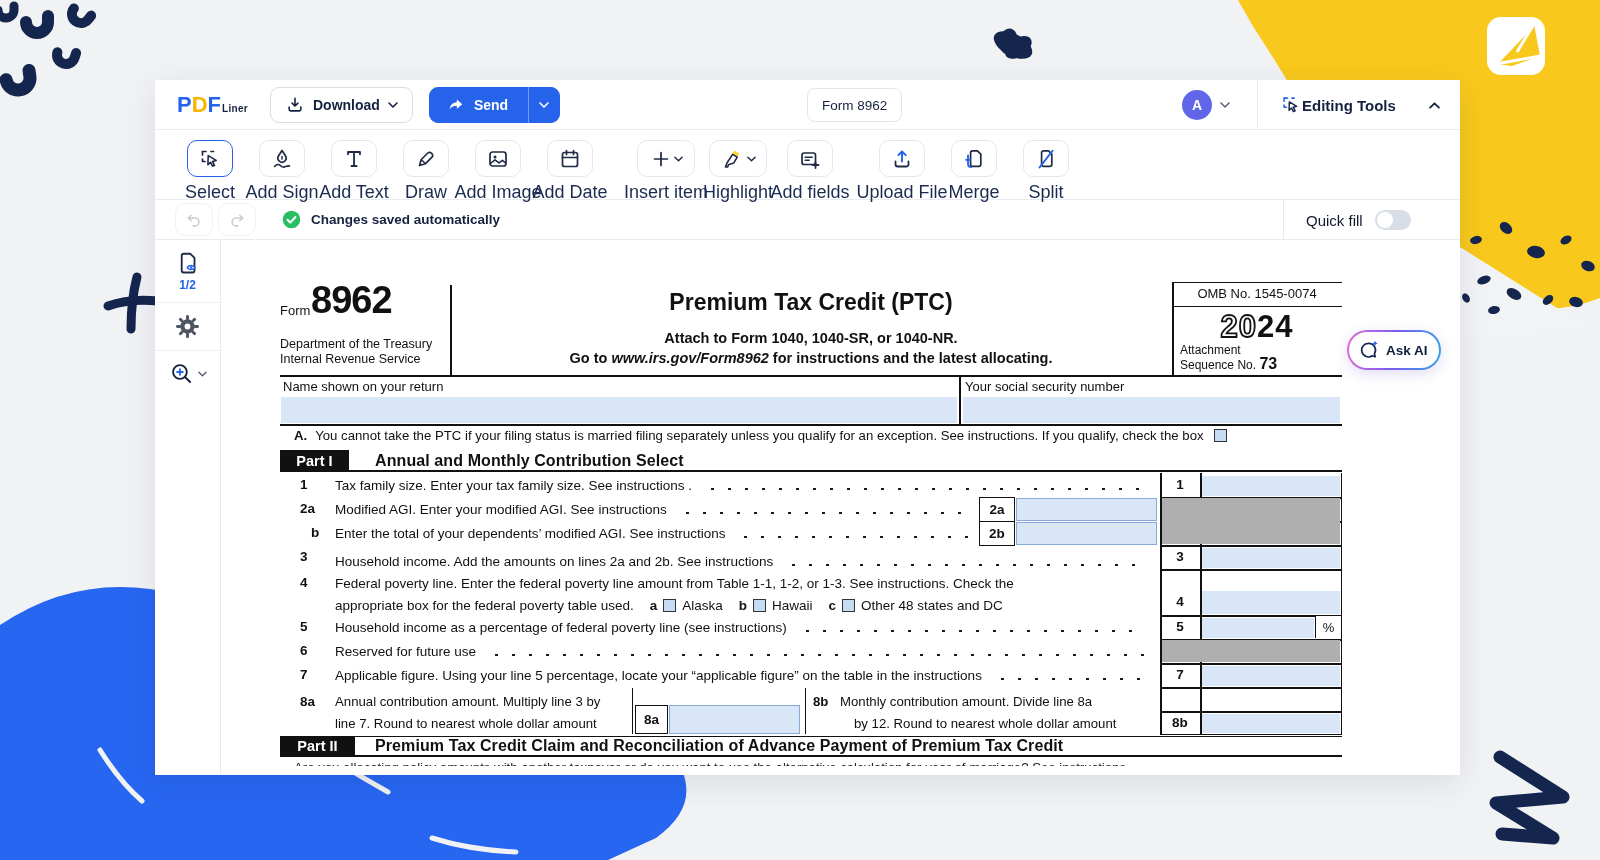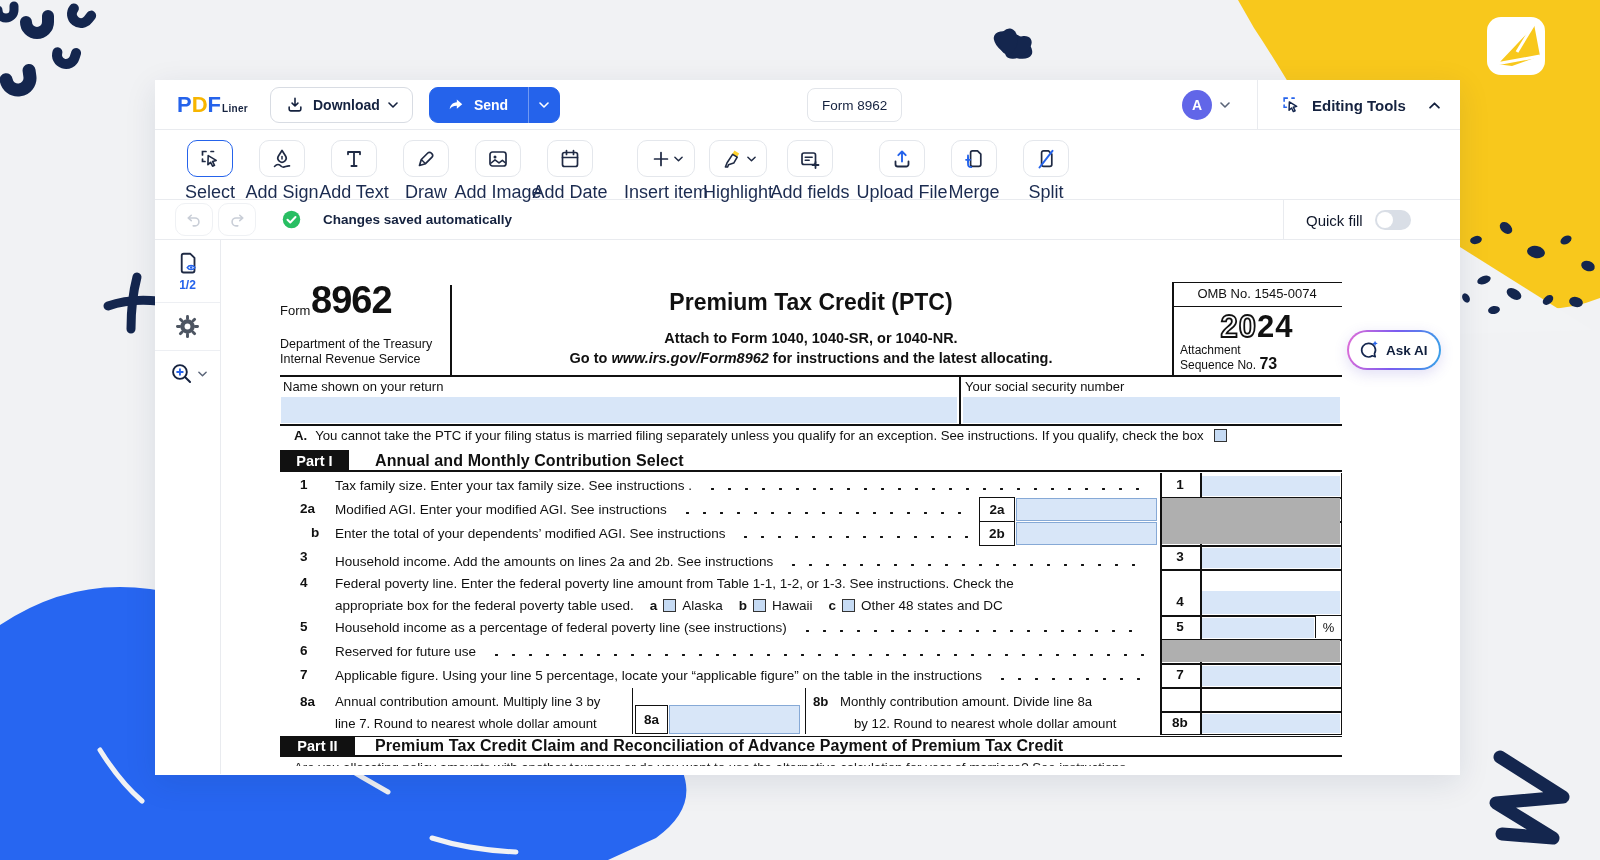--- a/index.html
+++ b/index.html
@@ -26,39 +26,39 @@
   .btn-download { margin-left:22px; }
   .btn-send { margin-left:16px; background:#2563EB; border-color:#2563EB; color:#fff; padding:0; }
   .btn-send .send-main { display:flex; align-items:center; gap:8px; padding:0 12px 0 16px; }
   .btn-send .send-chev { border-left:1px solid rgba(255,255,255,.35); height:36px; display:flex; align-items:center; padding:0 10px; }
   .filename-pill { position:absolute; left:652px; top:8px; height:34px; border:1px solid #E2E5EA; border-radius:8px;
                    display:flex; align-items:center; padding:0 14px; font-size:13.5px; color:#15223F; background:#fff; }
   .account { position:absolute; right:230px; top:10px; display:flex; align-items:center; gap:8px; cursor:pointer; }
   .avatar { width:30px; height:30px; border-radius:50%; background:#6166E8; color:#fff; font-size:14px; font-weight:bold;
             display:flex; align-items:center; justify-content:center; }
   .editing-tools { position:absolute; right:0; top:0; width:203px; height:50px; border-left:1px solid #E9EBEF;
-                   display:flex; align-items:center; gap:10px; padding:0 20px 0 22px; cursor:pointer; }
+                   display:flex; align-items:center; gap:0; padding:0 20px 0 22px; cursor:pointer; }
   .editing-tools .label { font-size:15px; font-weight:bold; color:#15223F; flex:1; }
 
   
   .toolbar { height:70px; border-bottom:1px solid #E9EBEF; display:flex; align-items:flex-start; padding:10px 0 0 24px; }
   .tool { display:flex; flex-direction:column; align-items:center; width:62px; cursor:pointer; }
   .tool + .tool { margin-left:10px; }
   .tool-box { width:46px; height:37px; border:1px solid #E4E7EC; border-radius:10px; background:#fff;
               display:flex; align-items:center; justify-content:center; color:#1F2A44; }
   .tool-box.wide { width:58px; gap:2px; }
   .tool.active .tool-box { border:1.5px solid #2563EB; }
   .tool-label { margin-top:5px; font-size:18px; color:#1B2B50; white-space:nowrap; }
   .tb-spacer-a { width:34px; } .tb-spacer-b { width:30px; }
 
   
   .statusbar { position:relative; height:40px; border-bottom:1px solid #E9EBEF; display:flex; align-items:center; padding-left:20px; }
   .undo-box { width:38px; height:33px; border:1px solid #EFF1F4; border-radius:10px; display:flex; align-items:center; justify-content:center; color:#C9CED7; cursor:pointer; }
   .undo-box + .undo-box { margin-left:5px; }
-  .saved { display:flex; align-items:center; gap:22px; margin-left:26px; font-size:13.5px; font-weight:bold; color:#15223F; }
+  .saved { display:flex; align-items:center; gap:10px; margin-left:26px; font-size:13.5px; font-weight:bold; color:#15223F; }
   .quickfill { position:absolute; right:0; top:0; height:40px; width:177px; border-left:1px solid #E9EBEF;
                display:flex; align-items:center; gap:12px; padding-left:22px; }
   .quickfill .label { font-size:15px; color:#0f172a; }
   .toggle { width:36px; height:20px; border-radius:10px; background:#D9DEE6; position:relative; cursor:pointer; }
   .toggle .knob { position:absolute; left:2px; top:2px; width:16px; height:16px; border-radius:50%; background:#fff; }
 
   
   .main { position:relative; height:534px; display:flex; }
   .side { width:66px; border-right:1px solid #E9EBEF; }
   .side-item { display:flex; flex-direction:column; align-items:center; justify-content:center; padding:10px 0; border-bottom:1px solid #EDEFF3; cursor:pointer; }

